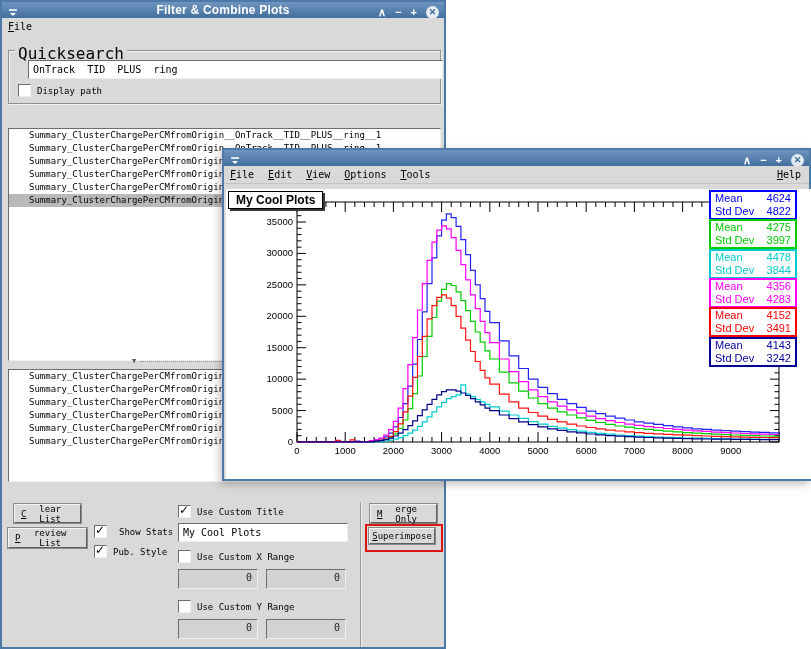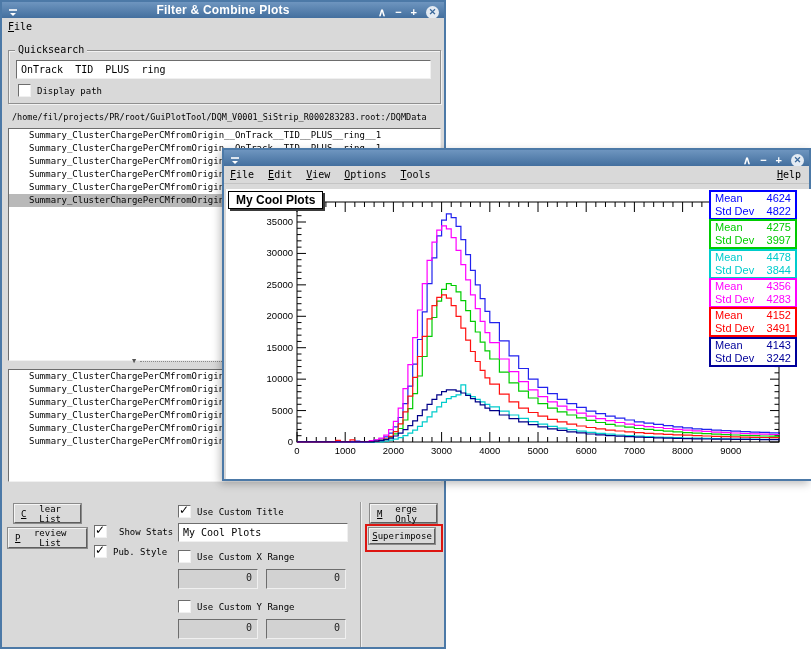--- a/index.html
+++ b/index.html
@@ -15,21 +15,21 @@
   .controls{position:absolute;right:5px;top:0;height:20px;display:flex;align-items:center;gap:9px;}
   .ctrl{color:#fff;font:bold 11px "Liberation Sans",sans-serif;line-height:20px;cursor:default;}
   .ctrl.close{width:13px;height:13px;border-radius:50%;background:#e4ebf3;color:#3a689a;
               font-size:9px;line-height:13px;text-align:center;}
   .menubar{position:relative;height:17px;background:#d9d9d9;font-size:10px;color:#000;
            display:flex;align-items:center;padding-left:6px;gap:14px;}
   .menu-item{cursor:default;}
   .menu-help{position:absolute;right:8px;}
   
   .groupbox{position:absolute;border:1px solid #8f8f8f;box-shadow:1px 1px 0 #f2f2f2 inset, 1px 1px 0 #f2f2f2;}
-  .groupbox .legend{position:absolute;top:-7px;left:6px;background:#d9d9d9;padding:0 3px;font-size:10px;}
+  .groupbox .legend{position:absolute;top:-7px;left:6px;background:#d9d9d9;padding:0 3px;font-size:16px;}
   .tfield{position:absolute;background:#fff;border:1px solid;border-color:#6d6d6d #f0f0f0 #f0f0f0 #6d6d6d;
           font:10px "DejaVu Sans Mono",monospace;padding:0 4px;box-sizing:border-box;color:#000;outline:none;}
   .numfield{position:absolute;background:#d2d2d2;border:1px solid;border-color:#6d6d6d #f0f0f0 #f0f0f0 #6d6d6d;
           font:10px "DejaVu Sans Mono",monospace;text-align:right;padding:2px 5px 0 0;box-sizing:border-box;color:#222;}
   .btn{position:absolute;background:#d9d9d9;border:1px solid;border-color:#f5f5f5 #5e5e5e #5e5e5e #f5f5f5;
        box-shadow:0 0 0 1px #8a8a8a;font:9px "DejaVu Sans Mono",monospace;color:#000;
        display:flex;align-items:center;justify-content:center;cursor:default;}
   .cb{position:absolute;display:flex;align-items:center;gap:6px;font-size:9px;color:#000;cursor:default;}
   .cb .box{width:11px;height:11px;background:#fff;border:1px solid;
            border-color:#6d6d6d #f0f0f0 #f0f0f0 #6d6d6d;position:relative;flex:0 0 auto;}
@@ -74,27 +74,26 @@
         <span class="ctrl close">✕</span>
       </span>
     </div>
     <div class="menubar" id="w1-menu">
         <span class="menu-item"><u>F</u>ile</span>
       </div>
 
     <div class="groupbox" style="left:6px;top:48px;width:431px;height:52px;">
       <span class="legend">Quicksearch</span>
     </div>
-    <input class="tfield" style="left: 14px; top: 58px; width: 415px; height: 19px;" value="OnTrack__TID__PLUS__ring__">
+    <input class="tfield" style="left: 26px; top: 58px; width: 415px; height: 19px;" value="OnTrack__TID__PLUS__ring__">
     <label class="cb" style="left:16px;top:82px;">
       <span class="box"></span>
       <span>Display path</span>
     </label>
 
-    <div class="pathline" style="left:10px;top:110px;width:430px;">/home/fil/projects/PR/root/GuiPlotTool/DQM_V0001_SiStrip_R000283283.root:/DQMData</div>
 
     <div class="list" id="list1" style="left:6px;top:126px;width:431px;height:231px;">
         <div class="list-row">Summary_ClusterChargePerCMfromOrigin__OnTrack__TID__PLUS__ring__1</div>
         <div class="list-row">Summary_ClusterChargePerCMfromOrigin__OnTrack__TID__PLUS__ring__1</div>
         <div class="list-row">Summary_ClusterChargePerCMfromOrigin__On</div>
         <div class="list-row">Summary_ClusterChargePerCMfromOrigin__On</div>
         <div class="list-row">Summary_ClusterChargePerCMfromOrigin__On</div>
         <div class="list-row selected">Summary_ClusterChargePerCMfromOrigin__On</div>
       </div>
 

